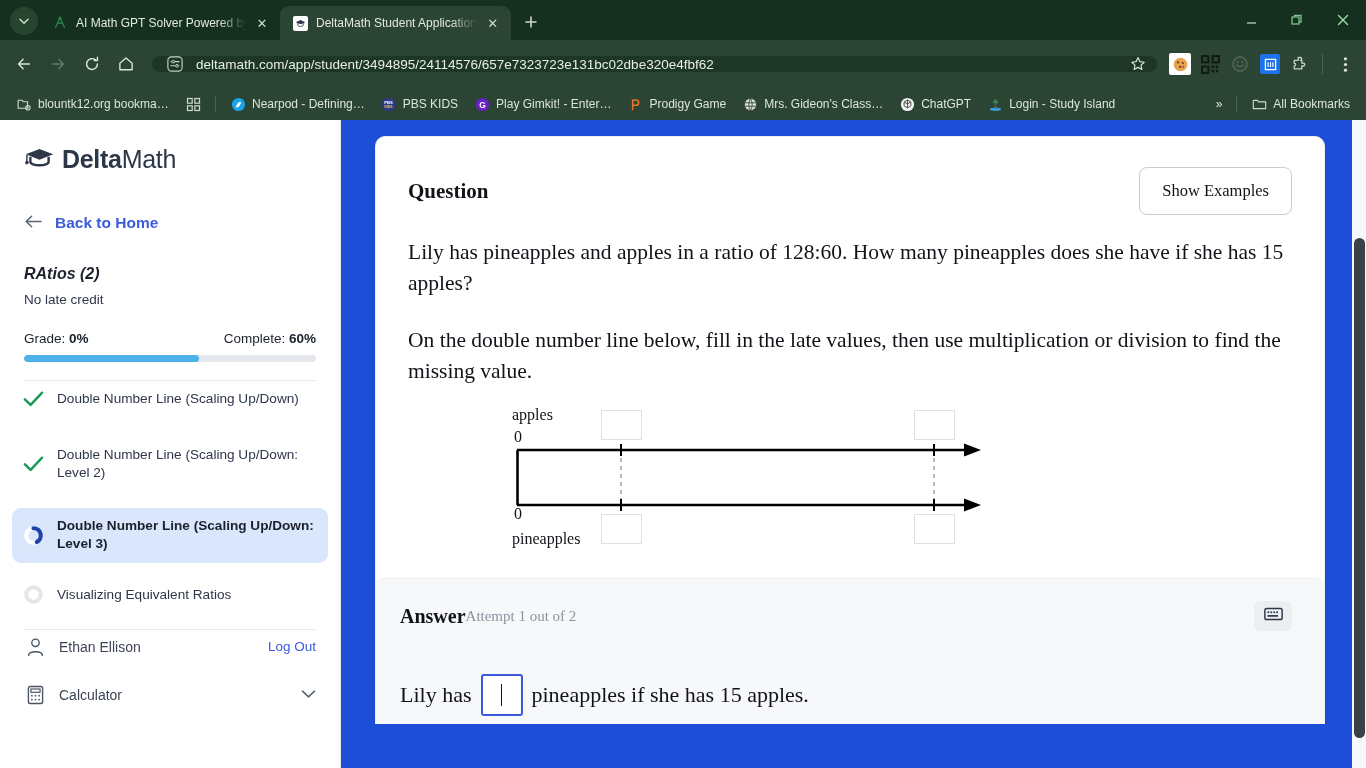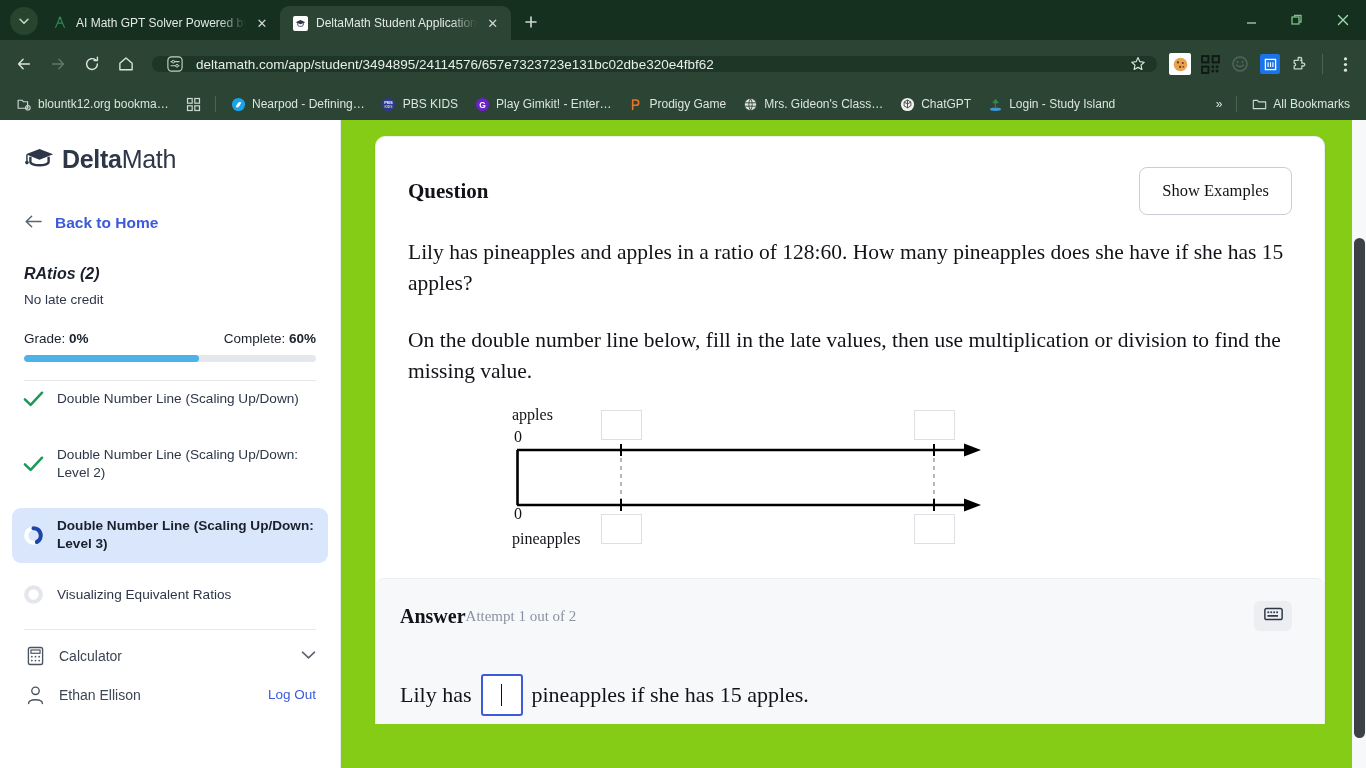--- a/index.html
+++ b/index.html
@@ -103,21 +103,21 @@
   }
   .bm-label { overflow: hidden; text-overflow: ellipsis; white-space: nowrap; }
   .bm-ico { width: 16px; height: 16px; flex: 0 0 16px; display: flex; align-items: center; justify-content: center; }
   .bm-sep { width: 1px; height: 16px; background: #4a6353; margin: 0 4px; flex: 0 0 auto; }
   .bm-spacer { flex: 1 1 auto; }
 
   
   .viewport {
     position: absolute; left: 0; top: 120px;
     width: 1366px; height: 648px;
-    background: #84cc16; display: flex;
+    background: #1d4ed8; display: flex;
   }
 
   
   .sidebar {
     width: 341px; height: 648px; background: #ffffff;
     border-right: 1px solid #e6e8eb;
     padding: 0 24px; position: relative; flex: 0 0 341px;
   }
   .logo { display: flex; align-items: center; gap: 7px; margin-top: 25px; }
   .logo-text { font-size: 25px; color: #2d3748; letter-spacing: -0.3px; }
@@ -586,51 +586,51 @@
             <svg width="21" height="21" viewBox="0 0 22 22">
                 <circle cx="11" cy="11" r="7.6" fill="none" stroke="#e3e6ea" stroke-width="4.4"></circle>
               </svg>
           </span>
           <span class="prob-label">Visualizing Equivalent Ratios</span>
         </div>
       </div>
 
       <div class="sb-divider2"></div>
 
+      <div class="sb-row" style="padding-top:6px;">
+        <span class="prob-ico">
+          <svg width="19" height="20" viewBox="0 0 20 22">
+              <circle cx="10" cy="6.4" r="4.1" fill="none" stroke="#4a5462" stroke-width="1.5"></circle>
+              <path d="M2.4 20.4 C2.4 14.8 17.6 14.8 17.6 20.4" fill="none" stroke="#4a5462" stroke-width="1.5" stroke-linecap="round"></path>
+            </svg>
+        </span>
+        <span class="grow">Ethan Ellison</span>
+        <span class="logout">Log Out</span>
+      </div>
+
       <div class="sb-row" style="padding-top:15px;">
         <span class="prob-ico">
           <svg width="19" height="20" viewBox="0 0 20 22">
               <rect x="2.2" y="1.6" width="15.6" height="18.8" rx="2" fill="none" stroke="#4a5462" stroke-width="1.5"></rect>
               <rect x="5" y="4.4" width="10" height="3.6" fill="none" stroke="#4a5462" stroke-width="1.3"></rect>
               <circle cx="6" cy="11.8" r="0.95" fill="#4a5462"></circle>
               <circle cx="10" cy="11.8" r="0.95" fill="#4a5462"></circle>
               <circle cx="14" cy="11.8" r="0.95" fill="#4a5462"></circle>
               <circle cx="6" cy="16" r="0.95" fill="#4a5462"></circle>
               <circle cx="10" cy="16" r="0.95" fill="#4a5462"></circle>
               <circle cx="14" cy="16" r="0.95" fill="#4a5462"></circle>
             </svg>
         </span>
         <span class="grow">Calculator</span>
         <span class="chev">
           <svg width="15" height="10" viewBox="0 0 16 10">
               <path d="M1.6 2 L8 8 L14.4 2" stroke="#5a6472" stroke-width="1.7" fill="none" stroke-linecap="round" stroke-linejoin="round"></path>
             </svg>
         </span>
       </div>
-
-      <div class="sb-row" style="padding-top:6px;">
-        <span class="prob-ico">
-          <svg width="19" height="20" viewBox="0 0 20 22">
-              <circle cx="10" cy="6.4" r="4.1" fill="none" stroke="#4a5462" stroke-width="1.5"></circle>
-              <path d="M2.4 20.4 C2.4 14.8 17.6 14.8 17.6 20.4" fill="none" stroke="#4a5462" stroke-width="1.5" stroke-linecap="round"></path>
-            </svg>
-        </span>
-        <span class="grow">Ethan Ellison</span>
-        <span class="logout">Log Out</span>
-      </div>
     </div>
 
     <div class="main">
       <div class="card">
 
         <div class="q-head">
           <div class="q-title">Question</div>
           <button class="show-examples">Show Examples</button>
         </div>
 

